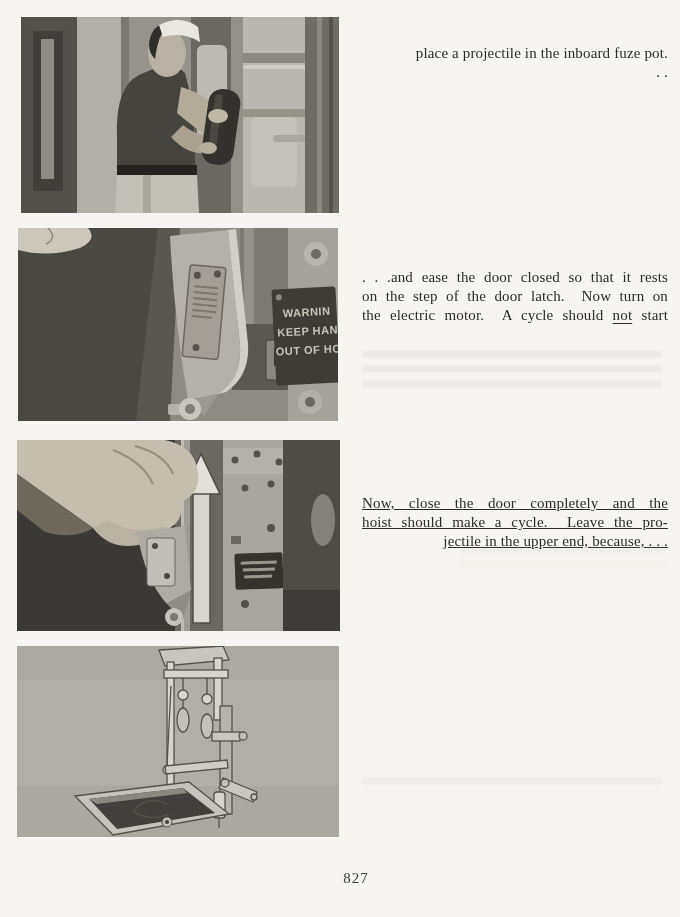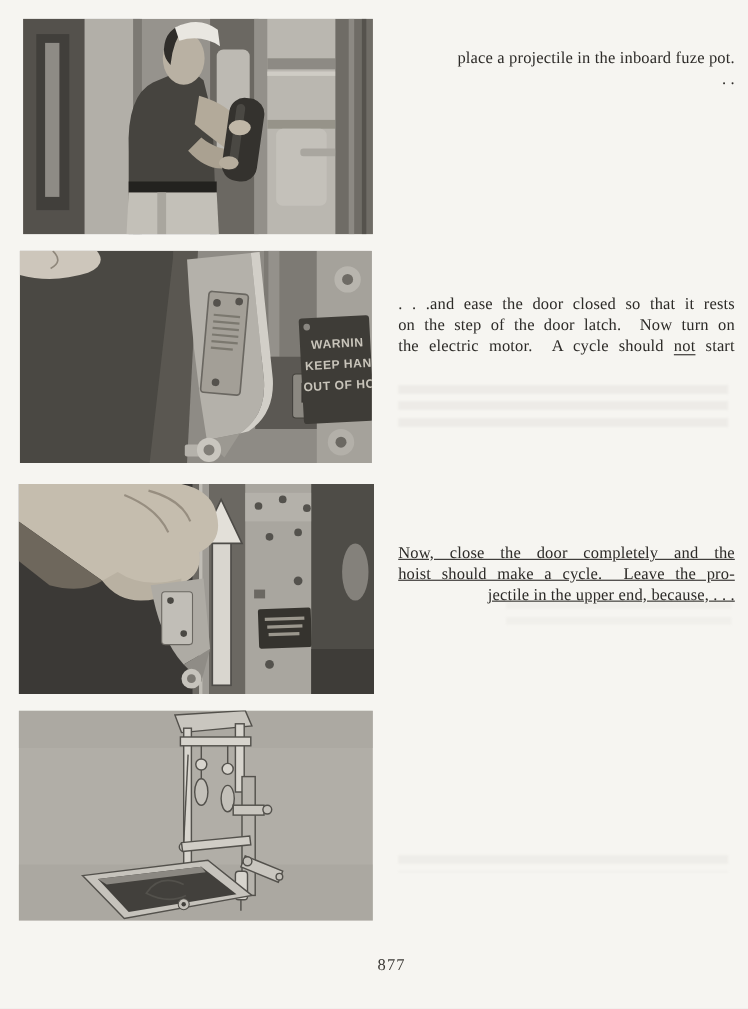--- a/index.html
+++ b/index.html
@@ -223,15 +223,15 @@
     <div class="jline">Now, close the door completely and the</div>
     <div class="jline">hoist should make a cycle.&nbsp; Leave the pro-</div>
     <div class="lline">jectile in the upper end, because, . . .</div>
   </div>
 
 
   <div class="bleed" style="left:362px; top:350px; width:300px; height:44px; opacity:0.13;"></div>
   <div class="bleed" style="left:460px; top:546px; width:205px; height:22px; opacity:0.08;"></div>
   <div class="bleed" style="left:362px; top:777px; width:300px; height:16px; opacity:0.11;"></div>
 
-  <div class="pagenum">877</div>
+  <div class="pagenum">827</div>
 
 </div>
 
 </body></html>

